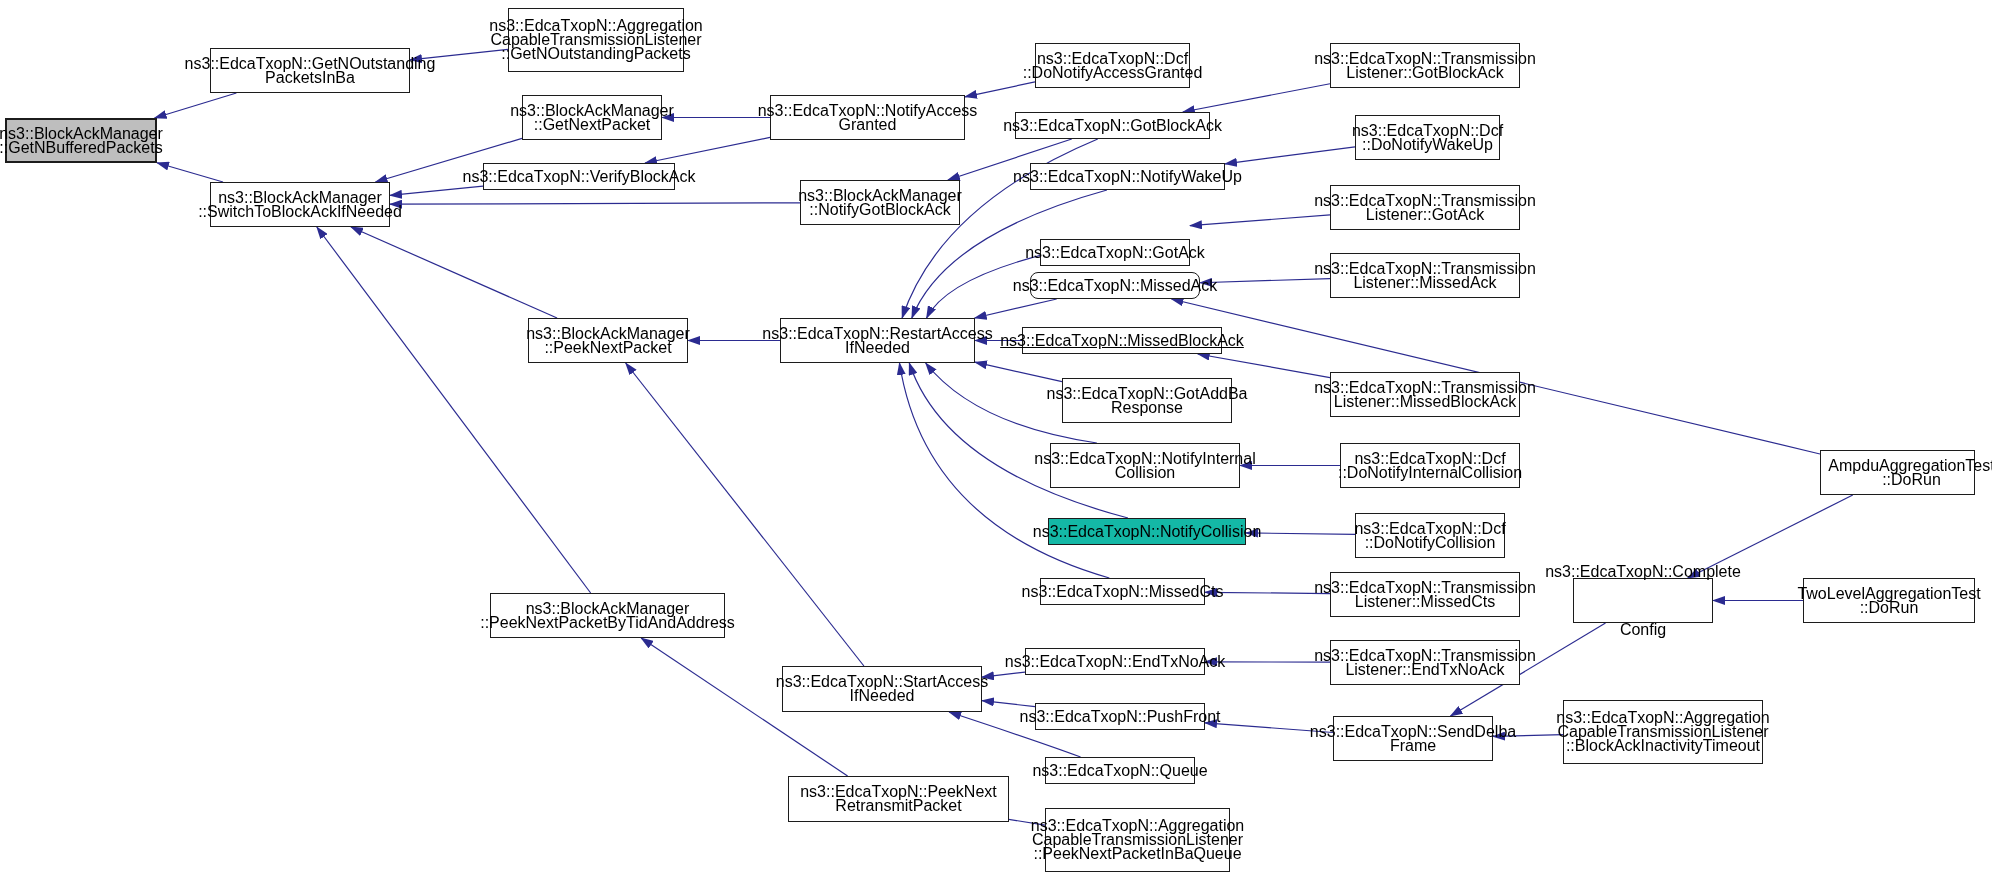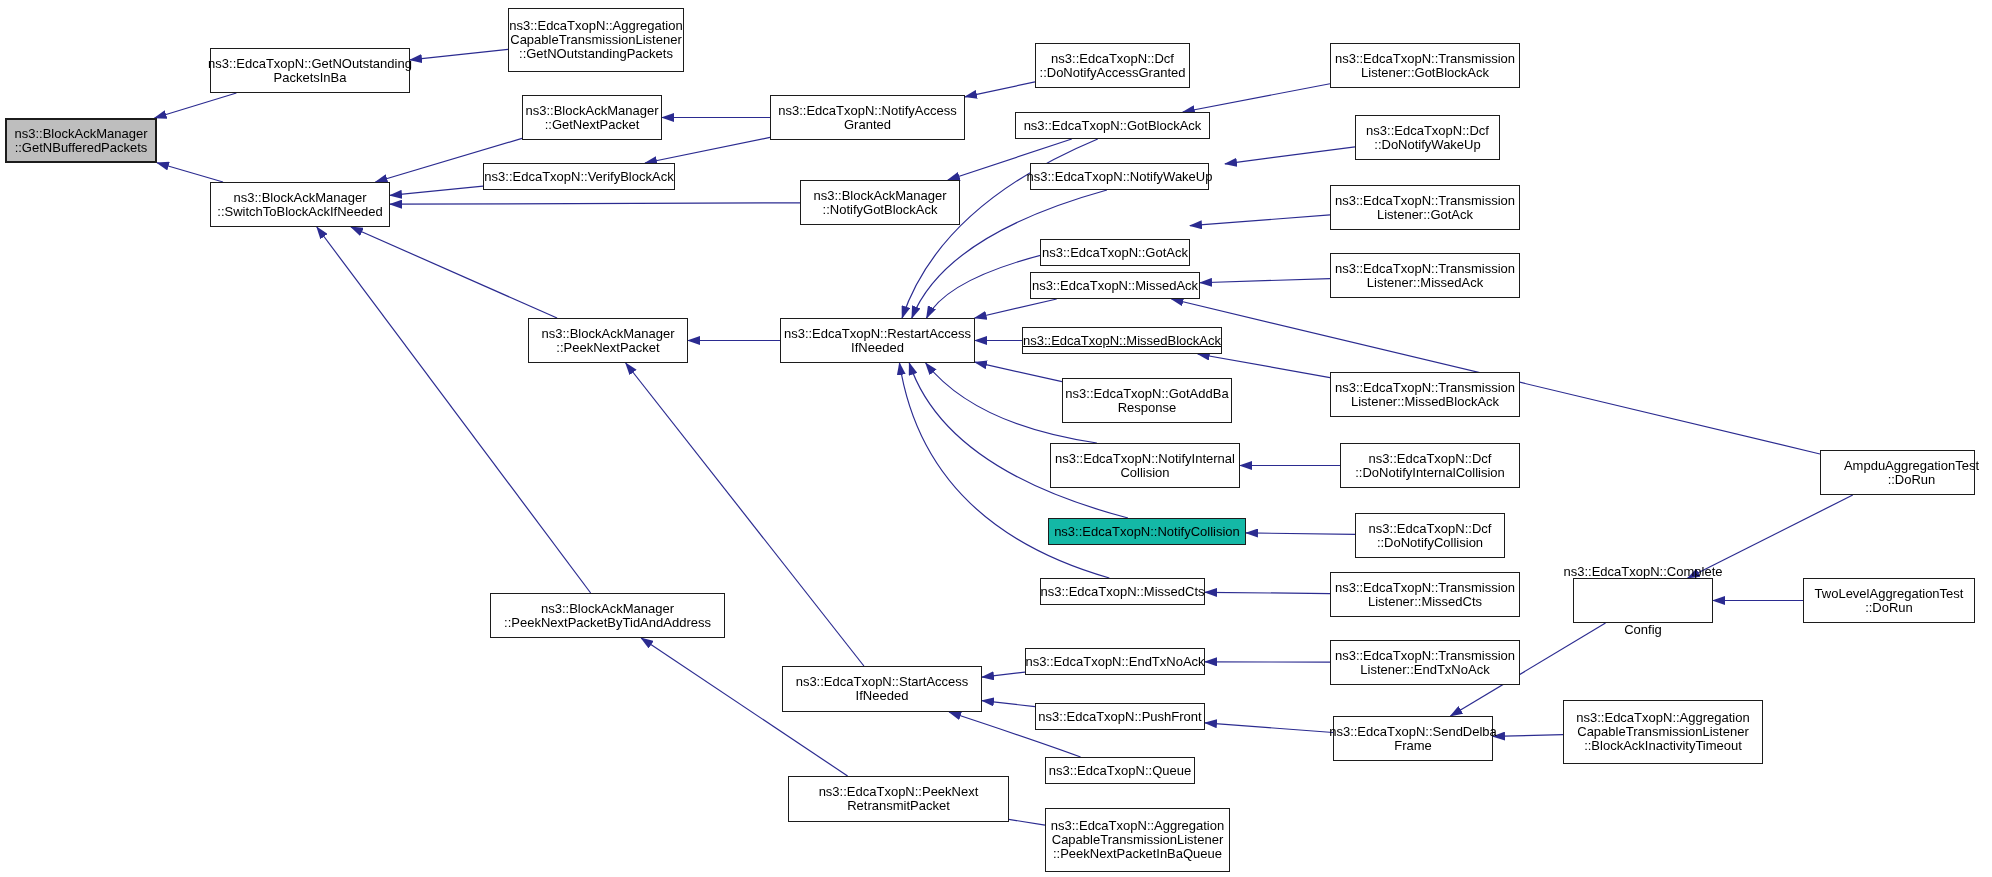--- a/index.html
+++ b/index.html
@@ -24,21 +24,21 @@
   .node {
     position: absolute;
     box-sizing: border-box;
     background: #ffffff;
     border: 1px solid #1c1c1c;
     display: flex;
     flex-direction: column;
     align-items: center;
     justify-content: center;
     text-align: center;
-    font-size: 13px;
+    font-size: 16px;
     line-height: 14px;
     color: #000000;
     cursor: pointer;
   }
   .node.highlight {
     background: #bebebe;
     border: 2px solid #000000;
     cursor: default;
   }
   .node .lbl {
@@ -153,27 +153,27 @@
         <div class="lbl">ns3::EdcaTxopN::PeekNext</div>
         <div class="lbl">RetransmitPacket</div>
       </div>
       <div class="node" style="left: 1035px; top: 43px; width: 155px; height: 45px; background: rgb(255, 255, 255); border-color: rgb(28, 28, 28); color: rgb(0, 0, 0);">
         <div class="lbl">ns3::EdcaTxopN::Dcf</div>
         <div class="lbl">::DoNotifyAccessGranted</div>
       </div>
       <div class="node" style="left: 1015px; top: 112px; width: 195px; height: 27px; background: rgb(255, 255, 255); border-color: rgb(28, 28, 28); color: rgb(0, 0, 0);">
         <div class="lbl">ns3::EdcaTxopN::GotBlockAck</div>
       </div>
-      <div class="node" style="left: 1030px; top: 163px; width: 179px; height: 27px; background: rgb(255, 255, 255); border-color: rgb(28, 28, 28); color: rgb(0, 0, 0);">
+      <div class="node" style="left: 1030px; top: 163px; width: 195px; height: 27px; background: rgb(255, 255, 255); border-color: rgb(28, 28, 28); color: rgb(0, 0, 0);">
         <div class="lbl">ns3::EdcaTxopN::NotifyWakeUp</div>
       </div>
       <div class="node" style="left: 1040px; top: 218px; width: 150px; height: 27px; background: rgb(255, 255, 255); border-color: rgb(28, 28, 28); color: rgb(0, 0, 0); margin-top: 21px;">
         <div class="lbl">ns3::EdcaTxopN::GotAck</div>
       </div>
-      <div class="node" style="left: 1030px; top: 272px; width: 170px; height: 27px; background: rgb(255, 255, 255); border-color: rgb(28, 28, 28); color: rgb(0, 0, 0);">
+      <div class="node" style="left: 1030px; top: 272px; width: 170px; height: 27px; background: rgb(255, 255, 255); border-color: rgb(28, 28, 28); color: rgb(0, 0, 0); border-radius: 8px;">
         <div class="lbl">ns3::EdcaTxopN::MissedAck</div>
       </div>
       <div class="node" style="left: 1022px; top: 327px; width: 200px; height: 27px; background: rgb(255, 255, 255); border-color: rgb(28, 28, 28); color: rgb(0, 0, 0); text-decoration: underline;">
         <div class="lbl">ns3::EdcaTxopN::MissedBlockAck</div>
       </div>
       <div class="node" style="left: 1062px; top: 378px; width: 170px; height: 45px; background: rgb(255, 255, 255); border-color: rgb(28, 28, 28); color: rgb(0, 0, 0);">
         <div class="lbl">ns3::EdcaTxopN::GotAddBa</div>
         <div class="lbl">Response</div>
       </div>
       <div class="node" style="left: 1050px; top: 443px; width: 190px; height: 45px; background: rgb(255, 255, 255); border-color: rgb(28, 28, 28); color: rgb(0, 0, 0);">

